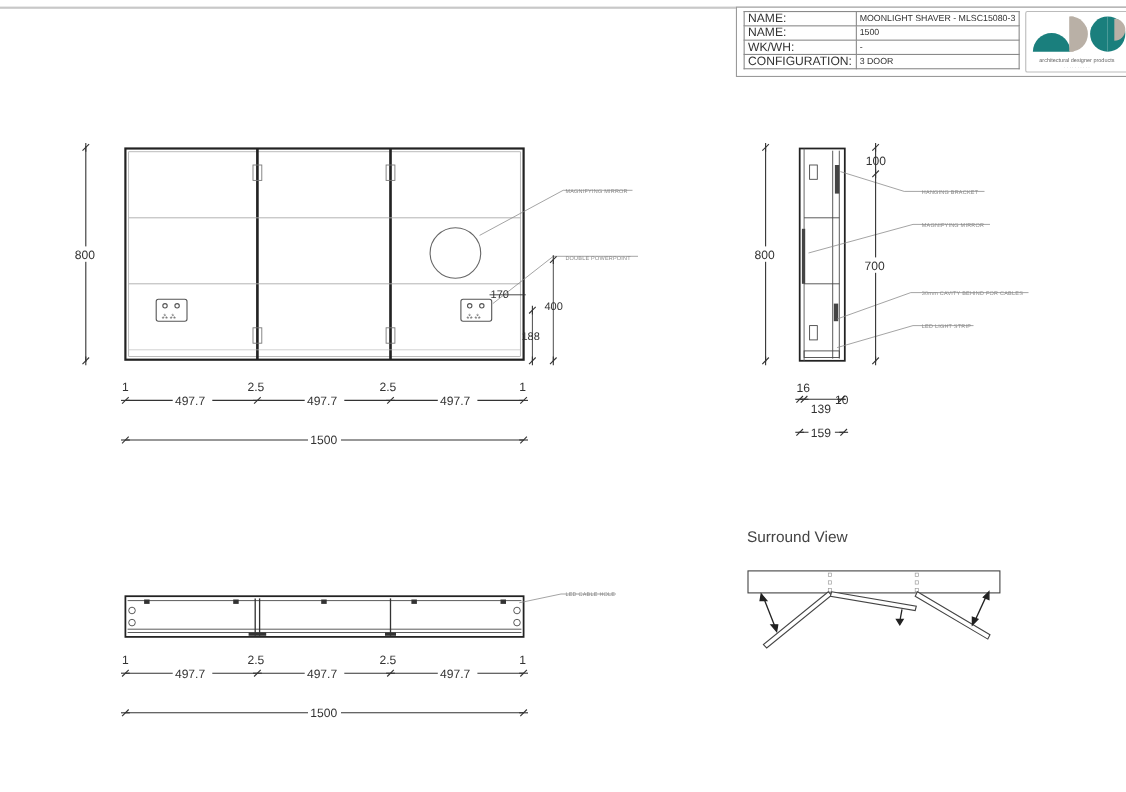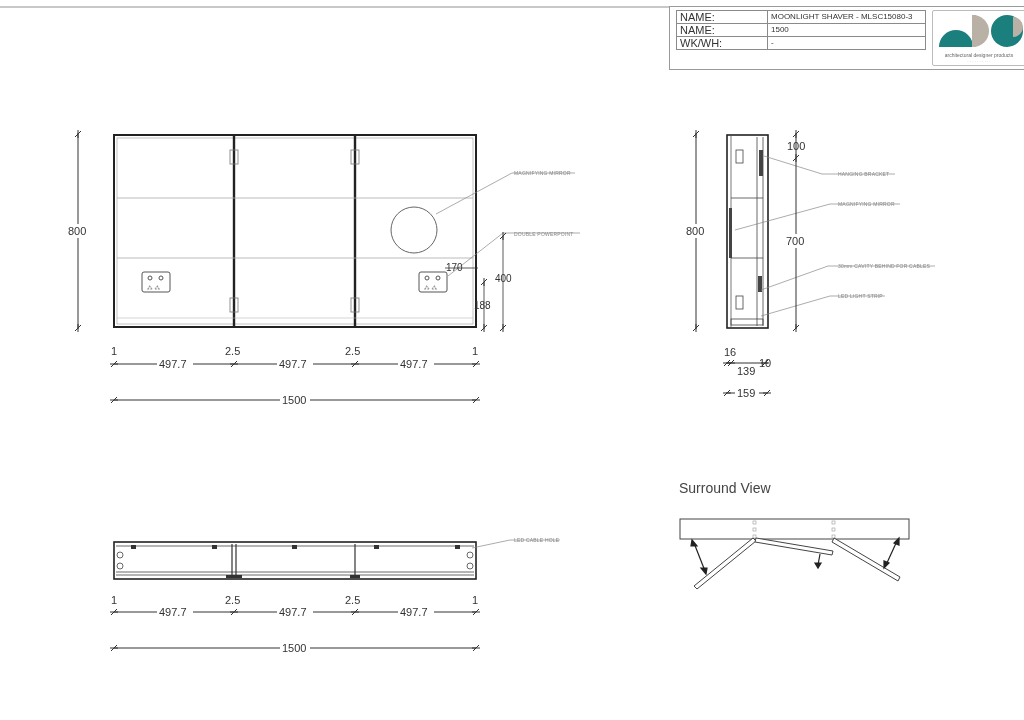--- a/index.html
+++ b/index.html
@@ -30,20 +30,24 @@
       <td class="tb-val">MOONLIGHT SHAVER - MLSC15080-3</td>
     </tr>
     <tr>
       <td class="tb-key">NAME:</td>
       <td class="tb-val">1500</td>
     </tr>
     <tr>
       <td class="tb-key">WK/WH:</td>
       <td class="tb-val">-</td>
     </tr>
+    <tr>
+      <td class="tb-key">CONFIGURATION:</td>
+      <td class="tb-val">3 DOOR</td>
+    </tr>
   </tbody>
     </table>
   <div class="logo">
     <svg width="92" height="40" viewBox="0 0 92 40">
       <path d="M6 36 A17 17 0 0 1 40 36 Z" fill="#1a7f7d"></path>
       <path d="M40 4 L40 36 A16 16 0 0 0 40 4 Z" fill="#b9b0a6"></path>
       <rect x="39" y="4" width="4" height="32" fill="#b9b0a6"></rect>
       <path d="M74 4 A16 16 0 0 0 74 36 Z" fill="#1a7f7d"></path>
       <path d="M74 4 L74 36 A16 16 0 0 0 74 4" fill="#1a7f7d"></path>
       <path d="M80 6 A10 10 0 0 1 80 26 Z" fill="#b9b0a6"></path>

